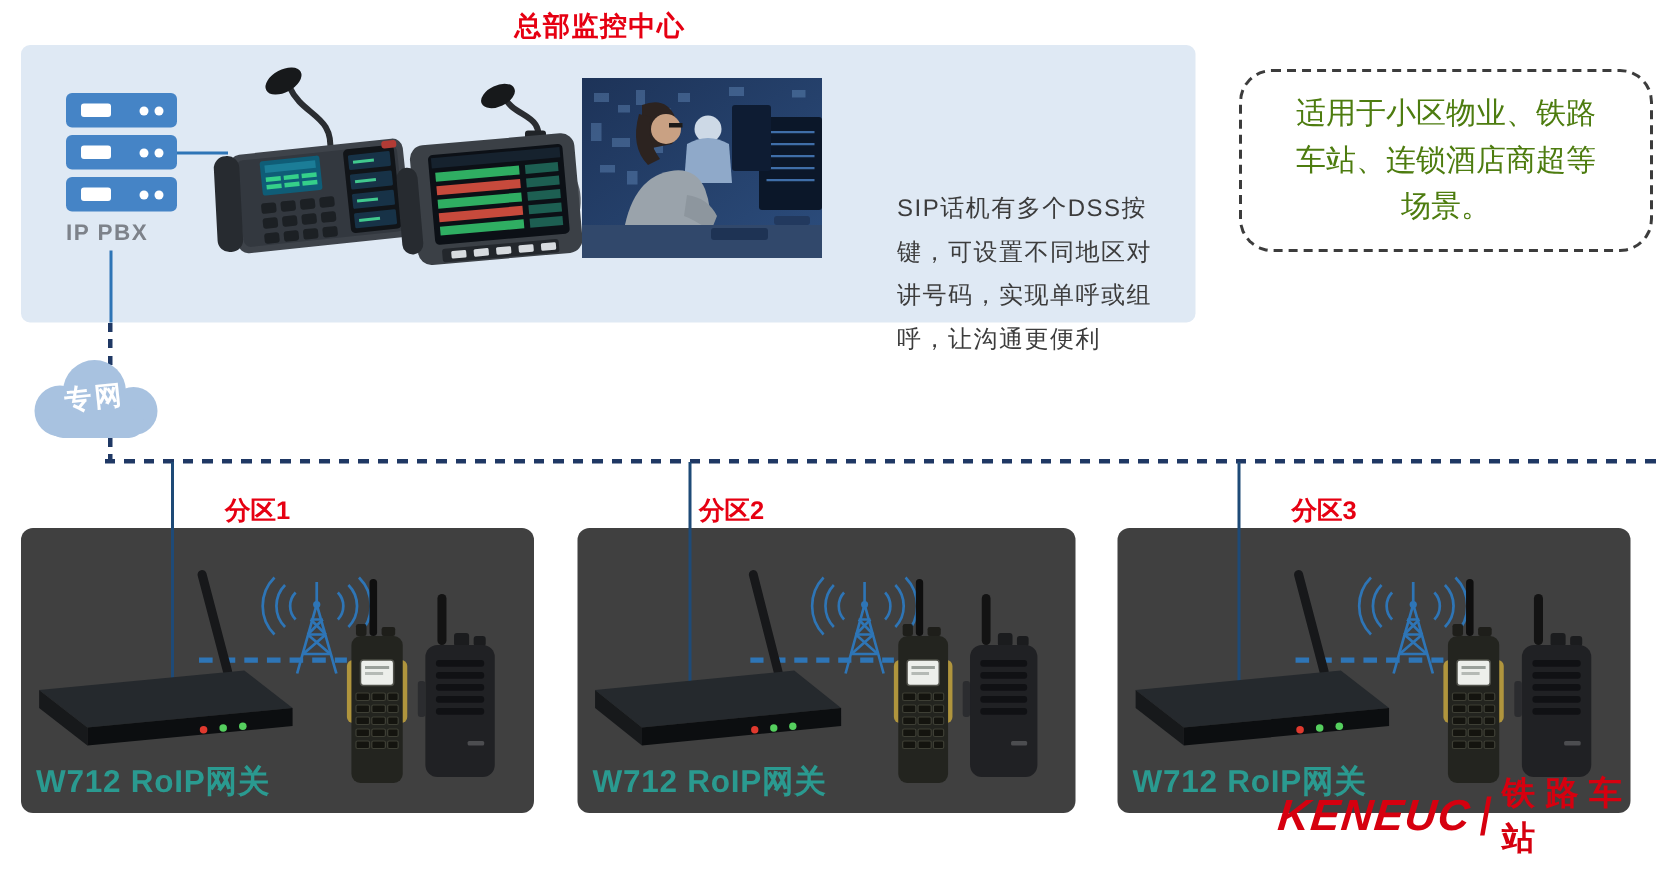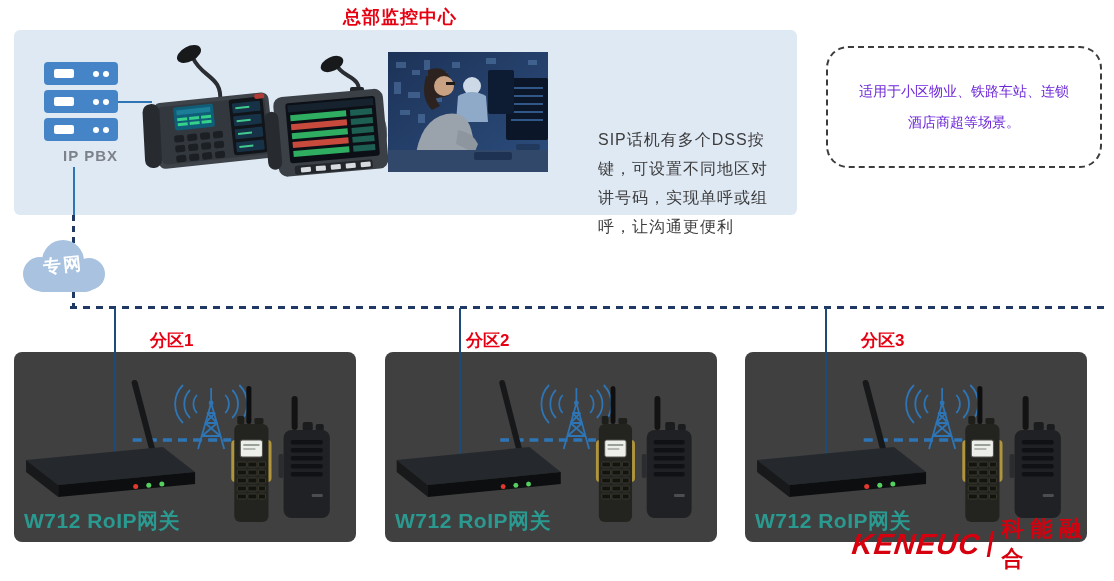--- a/index.html
+++ b/index.html
@@ -12,38 +12,38 @@
   .hq-box { position:absolute; left:14px; top:30px; width:783px; height:185px;
             background:#dfe9f4; border-radius:6px; }
 
   
   .pbx { position:absolute; left:44px; top:62px; }
   .pbx-bar { width:74px; height:23px; background:#4584c6; border-radius:4px;
              margin-bottom:5px; display:flex; align-items:center; }
   .pbx-slot { width:20px; height:9px; background:#ffffff; border-radius:2px; margin-left:10px; }
   .pbx-dots { margin-left:auto; margin-right:9px; display:flex; gap:4px; }
   .pbx-dot { width:6px; height:6px; border-radius:50%; background:#ffffff; }
-  .pbx-label { position:absolute; left:44px; top:147px; width:74px; text-align:right;
+  .pbx-label { position:absolute; left:44px; top:147px; width:74px; text-align:left;
                font-size:15px; font-weight:bold; color:#7d828a; letter-spacing:1px; }
 
   .dev-label { position:absolute; font-size:20px; font-weight:bold; color:#141414; text-align:center; }
   .sip-label { left:148px; top:173px; width:215px; }
   .dispatch-label { left:388px; top:173px; width:160px; letter-spacing:1px; }
 
   .phone1 { position:absolute; left:130px; top:40px; }
   .phone2 { position:absolute; left:258px; top:55px; }
   .photo  { position:absolute; left:388px; top:52px; }
 
   .desc { position:absolute; left:584px; top:64px; width:184px; font-size:16px;
           line-height:29px; color:#3c3c3c; letter-spacing:1px;margin-top:31px; }
 
   .note-box { position:absolute; left:826px; top:46px; width:276px; height:122px;
               border:2px dashed #3c3c3c; border-radius:22px;
               display:flex; align-items:center; justify-content:center; }
-  .note-text { width:212px; font-size:14px; line-height:31px; color:#6d28d9; text-align:center; }
+  .note-text { width:212px; font-size:20px; line-height:31px; color:#4d7c0f; text-align:center; }
 
   .line { position:absolute; }
   .conn-pbx-phone { left:118px; top:101px; width:34px; height:2px; background:#2e75b6; }
   .v-solid { left:73px; top:167px; width:2px; height:48px; background:#2e75b6; }
   .v-dash  { left:72px; top:215px; width:3px; height:92px;
              background:repeating-linear-gradient(180deg,#1f3864 0 6px,transparent 6px 11px); }
   .h-dash  { left:70px; top:306px; width:1036px; height:3px;
              background:repeating-linear-gradient(90deg,#1f3864 0 7px,transparent 7px 13px); }
   .drop { position:absolute; top:308px; width:2px; height:164px; background:#1e4a77; z-index:1; }
   .drop1 { left:114px; } .drop2 { left:459px; } .drop3 { left:825px; }
@@ -344,16 +344,16 @@
   <div class="drop drop2"></div>
   <div class="drop drop3"></div>
 
   <div class="zone-label zlabel1">分区1</div>
   <div class="zone-label zlabel2">分区2</div>
   <div class="zone-label zlabel3">分区3</div>
 
   <div class="logo">
     <span class="logo-en">KENEUC</span>
     <span class="logo-sep"></span>
-    <span class="logo-cn">科能融合</span>
+    <span class="logo-cn">铁路车站</span>
   </div>
 
 </div>
 
 </body></html>

